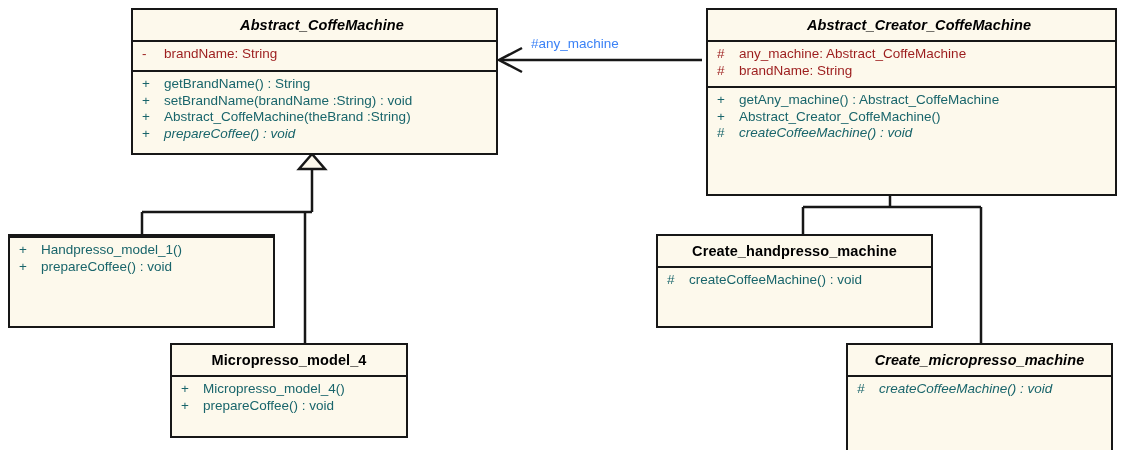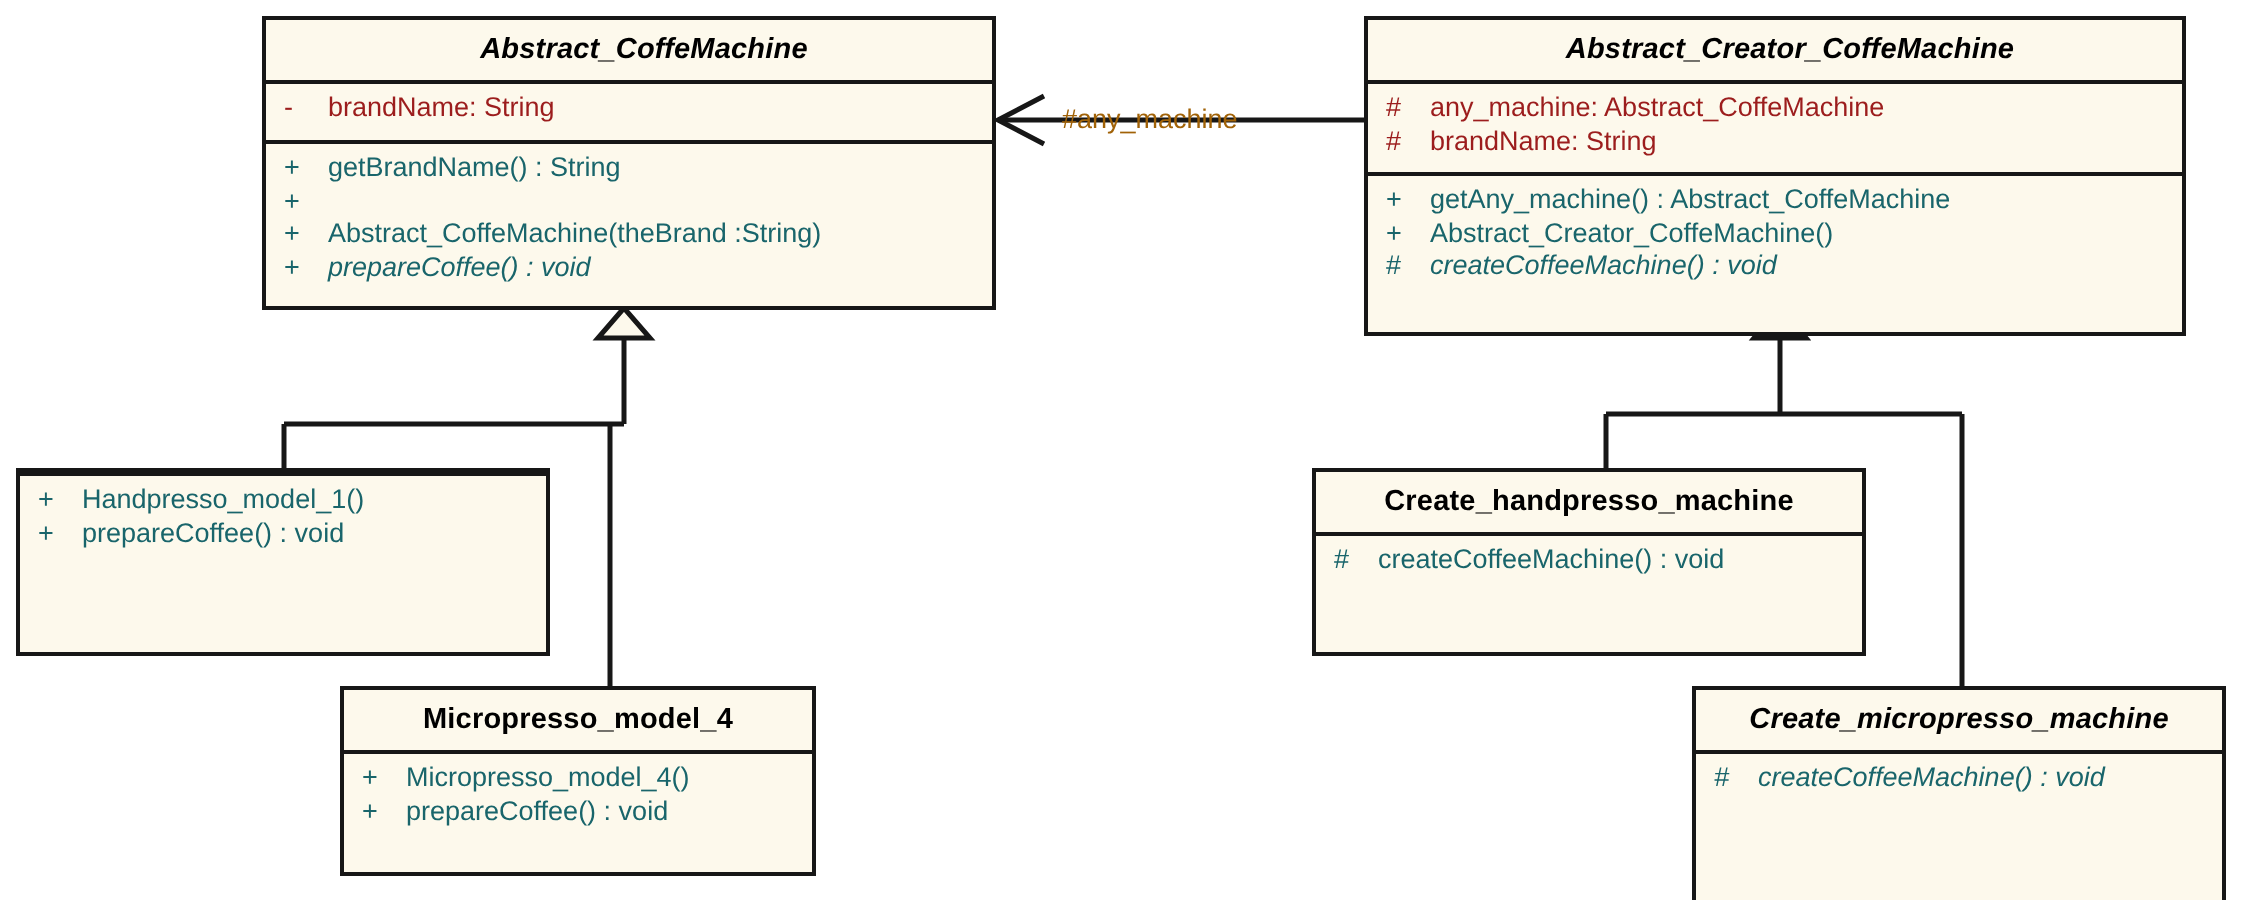--- a/index.html
+++ b/index.html
@@ -77,24 +77,23 @@
     color: #19656b;
   }
   .uml-text.italic {
     font-style: italic;
   }
 
   
   .assoc-label {
     position: absolute;
     font-size: 13.5px;
-    color: #a16207;
+    color: #3b82f6;
     white-space: nowrap;
     z-index: 3;
-    margin-top: 16px;
   }
 </style>
 </head>
 <body>
 
 <div id="diagram">
 
   <svg id="connectors" viewBox="0 0 1123 450" xmlns="http://www.w3.org/2000/svg">
 
     <g>
@@ -131,33 +130,34 @@
       </div>
     </div>
     <div class="uml-sep"></div>
     <div class="uml-compartment">
       <div class="uml-row meth">
         <span class="uml-vis">+</span>
         <span class="uml-text">getBrandName() : String</span>
       </div>
       <div class="uml-row meth">
         <span class="uml-vis">+</span>
+        <span class="uml-text">setBrandName(brandName :String) : void</span>
       </div>
       <div class="uml-row meth">
         <span class="uml-vis">+</span>
         <span class="uml-text">Abstract_CoffeMachine(theBrand :String)</span>
       </div>
       <div class="uml-row meth">
         <span class="uml-vis">+</span>
         <span class="uml-text italic">prepareCoffee() : void</span>
       </div>
     </div>
   </div>
 
-  <div class="uml-class" style="left:682px; top:8px; width:411px; height:160px;">
+  <div class="uml-class" style="left:706px; top:8px; width:411px; height:188px;">
     <div class="uml-name abstract">Abstract_Creator_CoffeMachine</div>
     <div class="uml-sep"></div>
     <div class="uml-compartment" style="height:44px;">
       <div class="uml-row attr">
         <span class="uml-vis">#</span>
         <span class="uml-text">any_machine:  Abstract_CoffeMachine</span>
       </div>
       <div class="uml-row attr">
         <span class="uml-vis">#</span>
         <span class="uml-text">brandName:  String</span>

